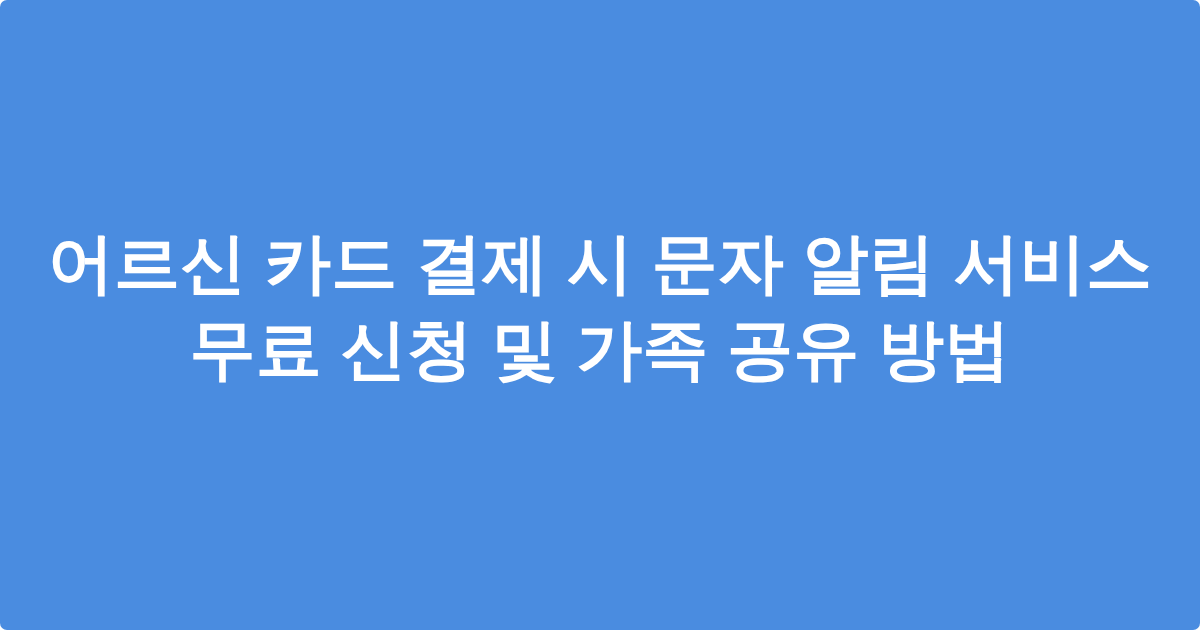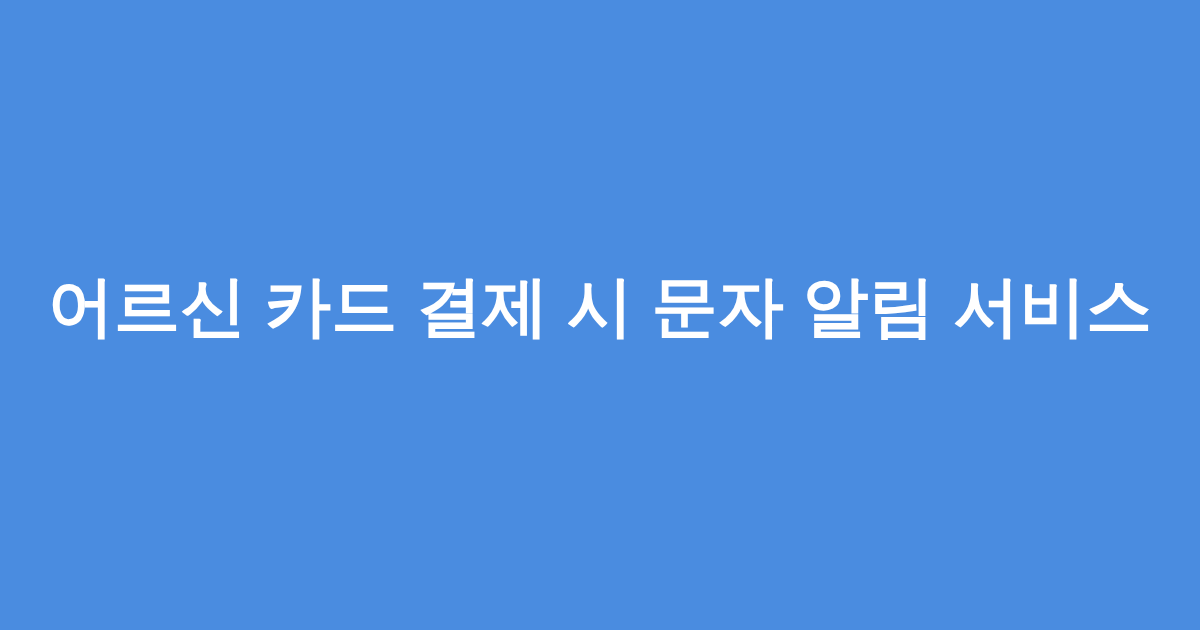--- a/index.html
+++ b/index.html
@@ -17,20 +17,21 @@
 
   #card {
     position: relative;
     box-sizing: border-box;
     width: 1200px;
     height: 630px;
     display: flex;
     align-items: center;
     justify-content: center;
     background-color: #4a8ce0;
+    border-radius: 7px;
   }
 
   #title-block {
     width: 1120px;
     margin-top: -18px;
     text-align: center;
   }
 
   .title-line {
     display: block;
@@ -44,15 +45,16 @@
     -webkit-font-smoothing: antialiased;
   }
 </style>
 </head>
 <body>
 
 <div id="card" style="background-color: rgb(74, 140, 224);">
 
   <div id="title-block">
     <span class="title-line" style="color: rgb(255, 255, 255);">어르신 카드 결제 시 문자 알림 서비스</span>
+    <span class="title-line" style="color: rgb(255, 255, 255);">무료 신청 및 가족 공유 방법</span>
   </div>
 
 </div>
 
 </body></html>

